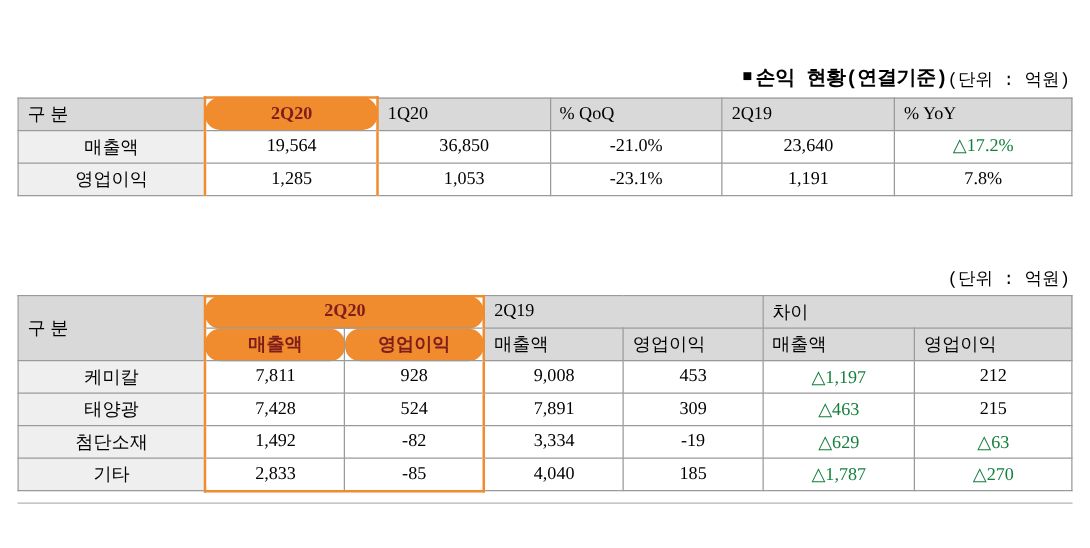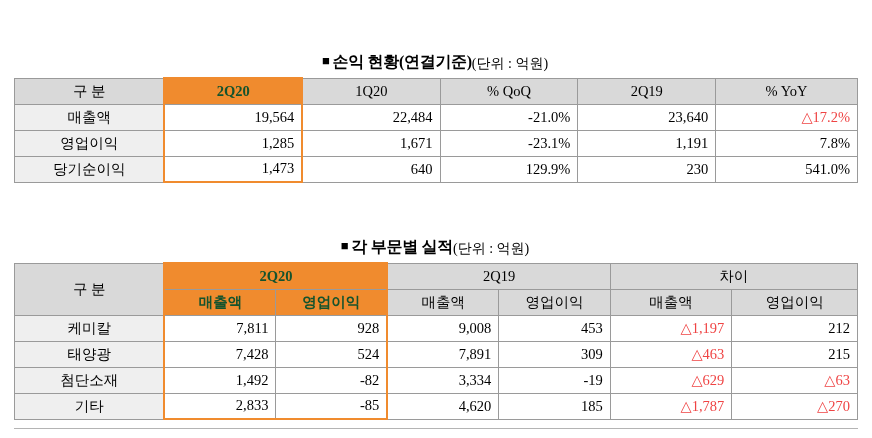--- a/index.html
+++ b/index.html
@@ -17,22 +17,23 @@
   .page {
     position: relative;
     width: 872px;
     height: 438px;
     box-sizing: border-box;
     padding: 8px 14px 0 14px;
   }
   .section-head {
     display: flex;
     align-items: flex-end;
-    justify-content: center;
+    justify-content: flex-end;
     margin-bottom: 4px;
+    font-family: Liberation Mono, monospace;
   }
   .section-title {
     font-size: 16px;
     font-weight: bold;
     letter-spacing: -0.3px;
     white-space: nowrap;
   }
   .section-title .bullet {
     font-size: 13px;
     vertical-align: 2px;
@@ -53,38 +54,39 @@
     border: 1px solid #9a9a9a;
     font-size: 14.5px;
     font-weight: normal;
     padding: 3px 7px;
     height: 22px;
     box-sizing: border-box;
     white-space: nowrap;
   }
   .hdr {
     background: #d9d9d9;
-    text-align: center;
+    text-align: left;
     font-weight: normal;
   }
   .hdr-orange {
     background: #f08b2e;
-    color: #14532d;
+    color: #7f1d1d;
     text-align: center;
     font-weight: bold;
+    border-radius: 12px;
   }
   .rowlabel {
     background: #efefef;
     text-align: center;
   }
   .num {
-    text-align: right;
+    text-align: center;
   }
   .neg {
-    color: #ef4444;
+    color: #15803d;
   }
   
   .ocol-l { border-left: 2px solid #f08b2e; }
   .ocol-r { border-right: 2px solid #f08b2e; }
   .ocol-t { border-top: 2px solid #f08b2e; }
   .ocol-b { border-bottom: 2px solid #f08b2e; }
 
   #table1 { margin-bottom: 10px; }
   #table1 col.c0 { width: 148px; }
   #table1 col.c1 { width: 136px; }
@@ -133,46 +135,37 @@
         <th class="hdr">1Q20</th>
         <th class="hdr">% QoQ</th>
         <th class="hdr">2Q19</th>
         <th class="hdr">% YoY</th>
       </tr>
     </thead>
     <tbody>
       <tr>
         <td class="rowlabel">매출액</td>
         <td class="num ocol-l ocol-r">19,564</td>
-        <td class="num">22,484</td>
+        <td class="num">36,850</td>
         <td class="num">-21.0%</td>
         <td class="num">23,640</td>
         <td class="num neg">△17.2%</td>
       </tr>
       <tr>
         <td class="rowlabel">영업이익</td>
         <td class="num ocol-l ocol-r">1,285</td>
-        <td class="num">1,671</td>
+        <td class="num">1,053</td>
         <td class="num">-23.1%</td>
         <td class="num">1,191</td>
         <td class="num">7.8%</td>
       </tr>
-      <tr>
-        <td class="rowlabel">당기순이익</td>
-        <td class="num ocol-l ocol-r ocol-b">1,473</td>
-        <td class="num">640</td>
-        <td class="num">129.9%</td>
-        <td class="num">230</td>
-        <td class="num">541.0%</td>
-      </tr>
     </tbody>
   </table>
 
   <div class="section-head">
-    <div class="section-title"><span class="bullet">■</span><span>각 부문별 실적</span></div>
     <div class="unit-note">(단위 : 억원)</div>
   </div>
 
   <table id="table2">
     <colgroup>
       <col class="d0">
         <col class="d1">
         <col class="d2">
         <col class="d3">
         <col class="d4">
@@ -220,21 +213,21 @@
         <td class="num ocol-r">-82</td>
         <td class="num">3,334</td>
         <td class="num">-19</td>
         <td class="num neg">△629</td>
         <td class="num neg">△63</td>
       </tr>
       <tr>
         <td class="rowlabel">기타</td>
         <td class="num ocol-l ocol-b">2,833</td>
         <td class="num ocol-r ocol-b">-85</td>
-        <td class="num">4,620</td>
+        <td class="num">4,040</td>
         <td class="num">185</td>
         <td class="num neg">△1,787</td>
         <td class="num neg">△270</td>
       </tr>
     </tbody>
   </table>
 
   <div class="bottom-rule"></div>
 </div>
 

